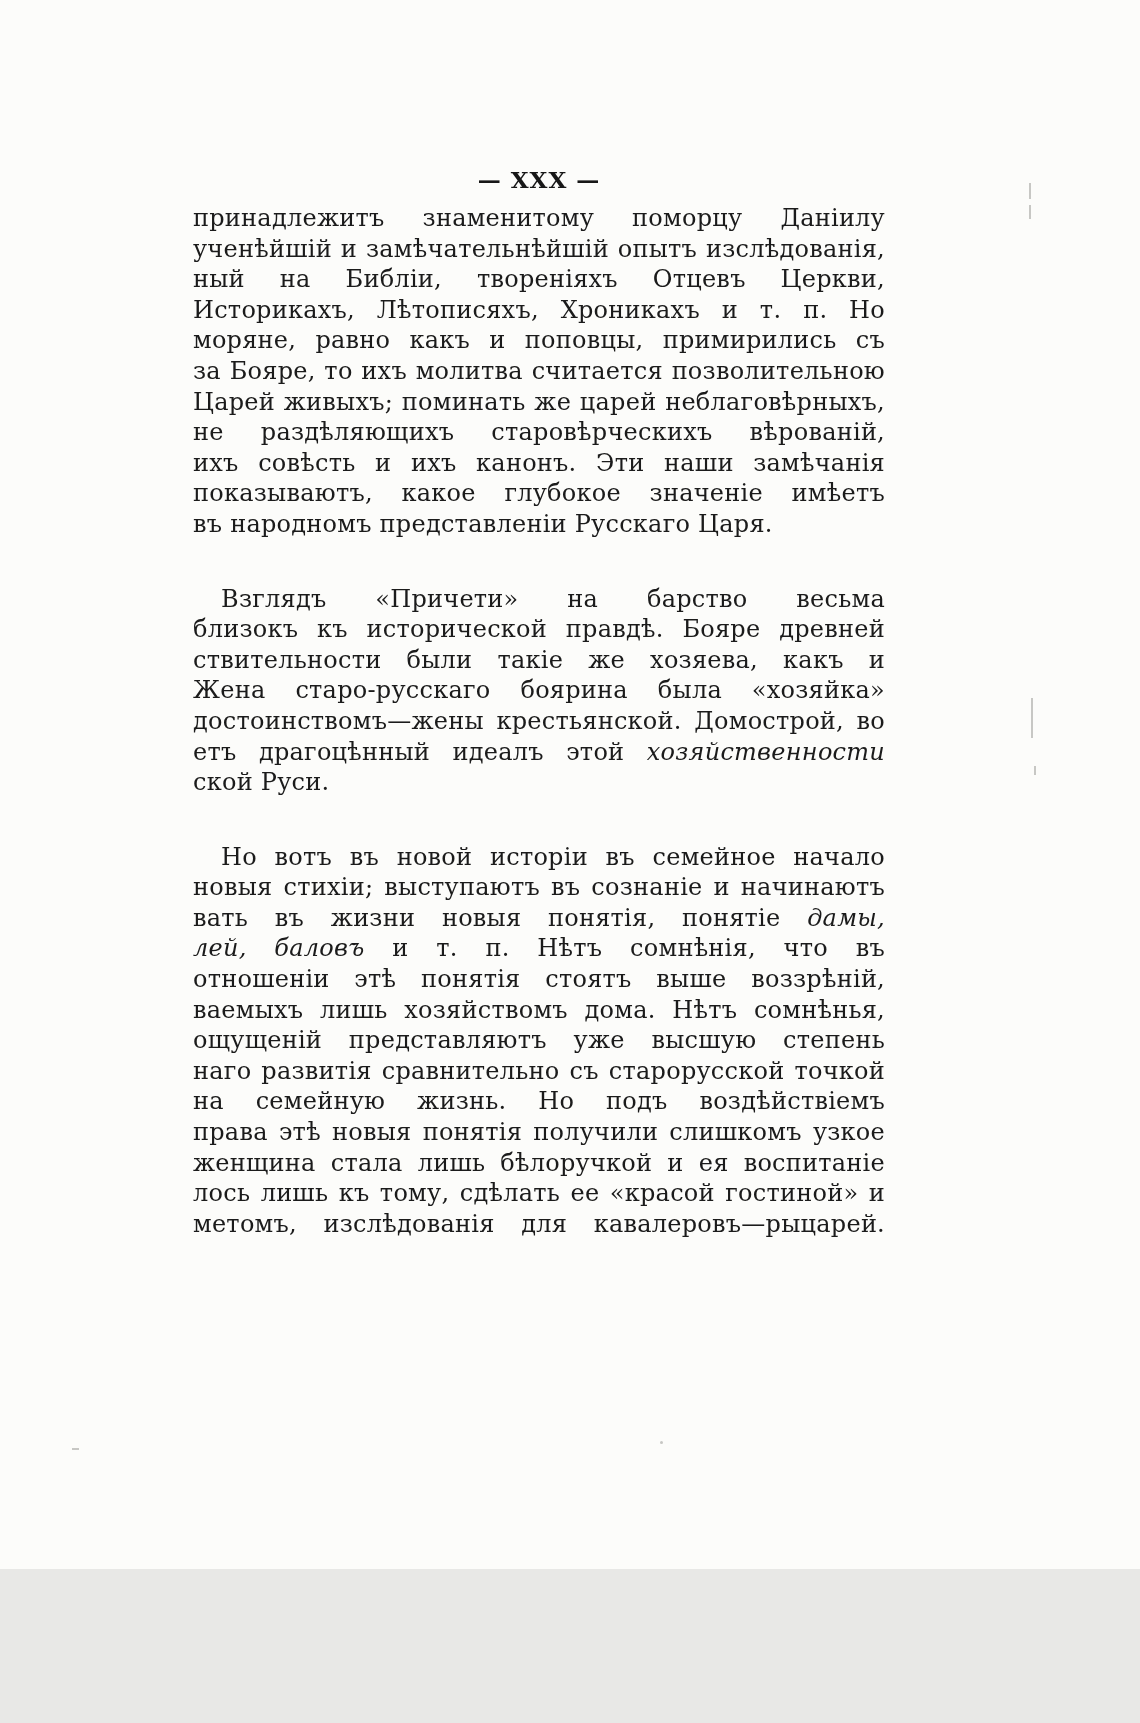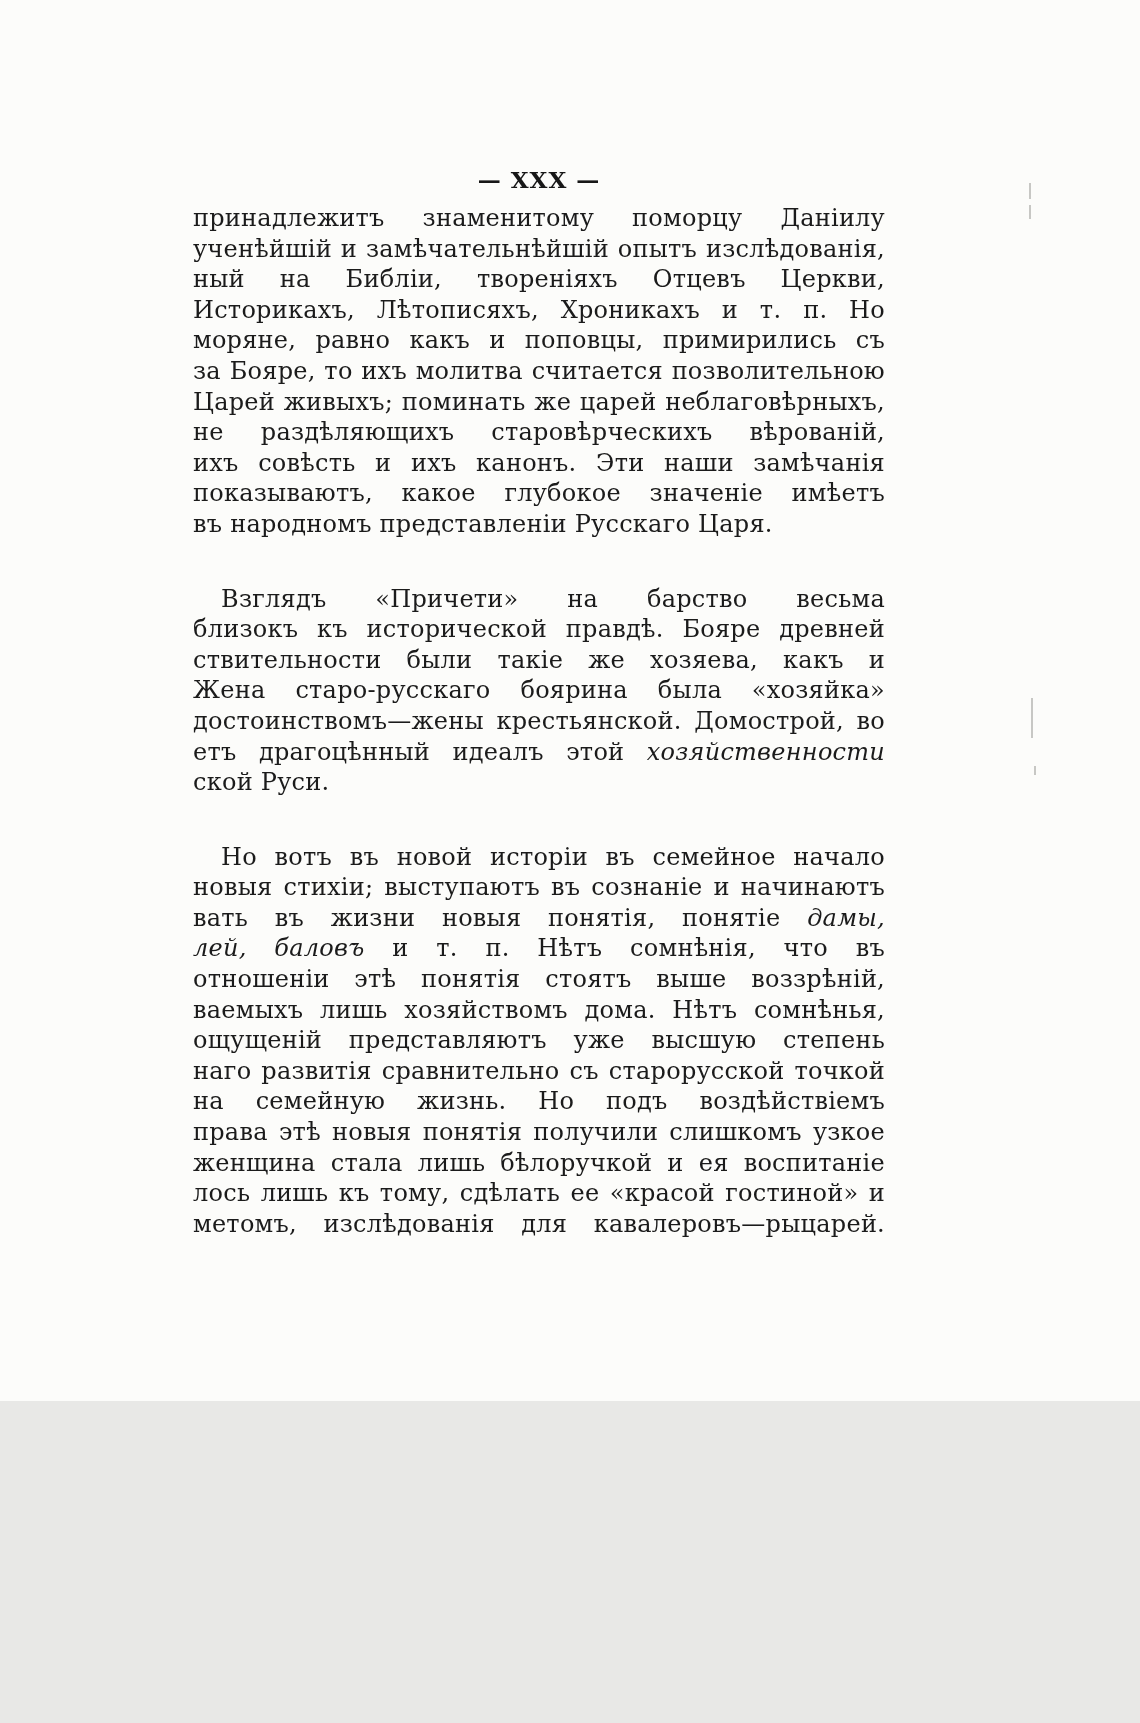--- a/index.html
+++ b/index.html
@@ -3,21 +3,21 @@
 <meta charset="utf-8">
 <style>
   html, body {
     margin: 0;
     padding: 0;
     background: #e8e8e6;
   }
   .page {
     position: relative;
     width: 1140px;
-    height: 1401px;
+    height: 1569px;
     margin: 0 auto;
     background: #fcfcfa;
     overflow: hidden;
     font-family: "DejaVu Serif", serif;
     color: #1b1b1b;
   }
   .text-block {
     position: absolute;
     left: 193px;
     top: 166px;

